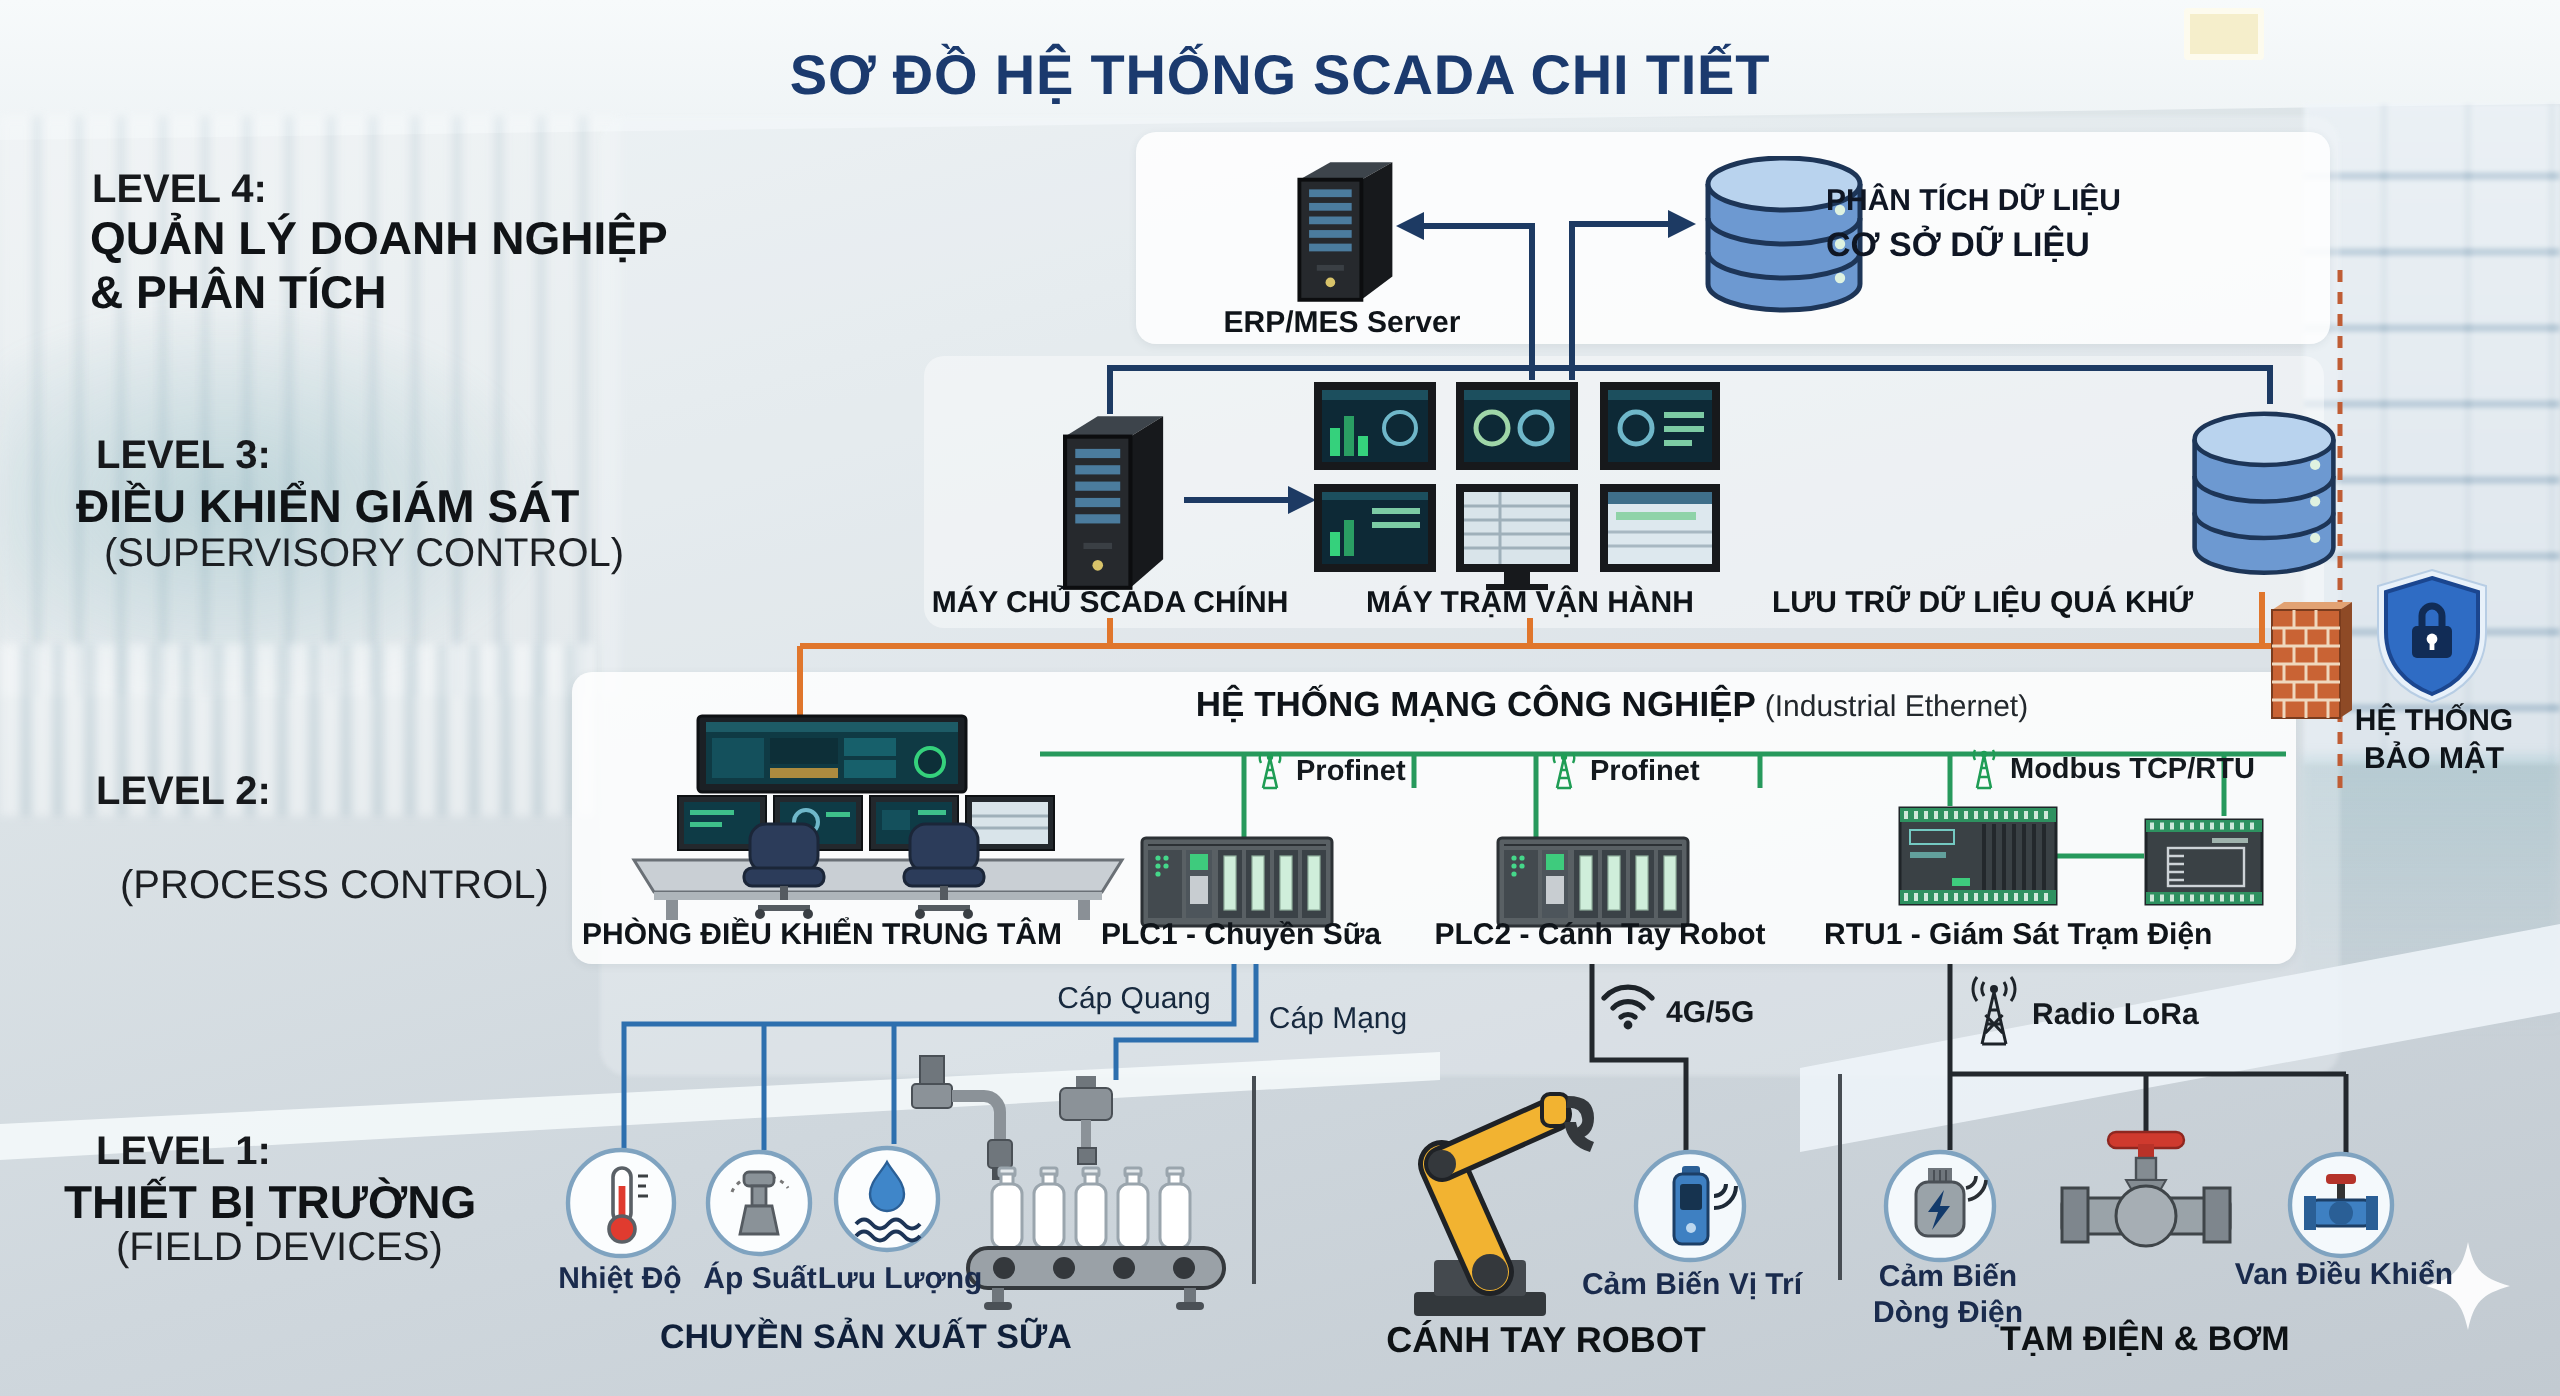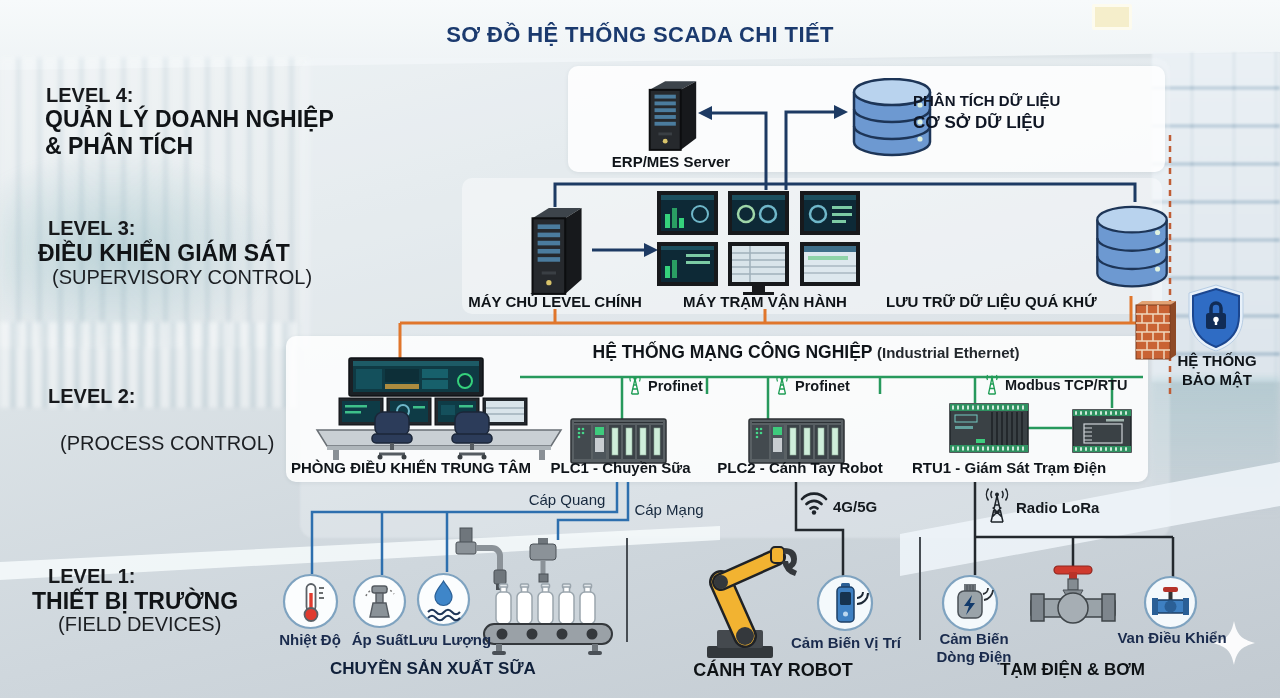--- a/index.html
+++ b/index.html
@@ -40,32 +40,32 @@
   .bg-ceillight{ left:1092px; top:4px; width:40px; height:26px; background:#f5eecb;
     border:3px solid #fdfbee; border-radius:2px; }
 
   
   .panel{ position:absolute; background:rgba(255,255,255,.84); border-radius:10px;
     box-shadow:0 1px 4px rgba(40,60,80,.08); }
   .panel-faint{ background:rgba(255,255,255,.42); box-shadow:none; }
 
   
   .t{ position:absolute; color:#101419; white-space:nowrap; }
-  .title{ font-size:22px; font-weight:800; color:#1b3a6e; text-align:center; letter-spacing:.4px; }
+  .title{ font-size:28px; font-weight:800; color:#1b3a6e; text-align:center; letter-spacing:.4px; }
   .lv-tag{ font-size:20px; font-weight:600; color:#17191c; }
   .lv-name{ font-size:23px; font-weight:800; color:#101316; }
   .lv-sub{ font-size:20px; font-weight:500; color:#1c1f23; }
   .dev{ font-size:15px; font-weight:700; text-align:center; color:#0f1419; }
   .big17{ font-size:17px; font-weight:800; color:#10203a; }
   .big18{ font-size:18px; font-weight:800; text-align:center; color:#0e1215; }
   .navy{ font-size:15px; font-weight:600; color:#1a2b4d; text-align:center; }
   .cable{ font-size:15px; font-weight:500; color:#17293e; text-align:center; }
   .blk{ font-size:15px; font-weight:600; color:#14191e; }
   .net-b{ font-size:17.5px; font-weight:800; color:#0f1419; }
-  .net-r{ font-size:15px; font-weight:700; color:#23282d;margin-top:28px; }
+  .net-r{ font-size:15px; font-weight:400; color:#23282d;margin-top:28px; }
   .ic{ position:absolute; }
   svg{ display:block; }
 </style>
 </head>
 <body>
 
 <div class="stage">
 
   <div class="bgp bg-top"></div>
   <div class="bgp bg-leftwin"></div>
@@ -516,21 +516,21 @@
   <div class="t lv-sub" style="left:60px;top:432px;">(PROCESS CONTROL)</div>
 
   <div class="t lv-tag" style="left:48px;top:565px;">LEVEL 1:</div>
   <div class="t lv-name" style="left:32px;top:588px;">THIẾT BỊ TRƯỜNG</div>
   <div class="t lv-sub" style="left:58px;top:613px;">(FIELD DEVICES)</div>
 
   <div class="t dev" style="left:596px;top:153px;width:150px;">ERP/MES Server</div>
   <div class="t" style="left:913px;top:92px;font-size:15px;font-weight:800;color:#0f1624;">PHÂN TÍCH DỮ LIỆU</div>
   <div class="t" style="left:913px;top:113px;font-size:17px;font-weight:800;color:#0f1624;">CƠ SỞ DỮ LIỆU</div>
 
-  <div class="t dev" style="left:462px;top:293px;width:186px;">MÁY CHỦ LEVEL CHÍNH</div>
+  <div class="t dev" style="left:462px;top:293px;width:186px;">MÁY CHỦ SCADA CHÍNH</div>
   <div class="t dev" style="left:672px;top:293px;width:186px;">MÁY TRẠM VẬN HÀNH</div>
   <div class="t dev" style="left:886px;top:293px;width:205px;">LƯU TRỮ DỮ LIỆU QUÁ KHỨ</div>
 
   <div class="t" style="left:456px;top:342px;width:700px;text-align:center;">
     <span class="net-b">HỆ THỐNG MẠNG CÔNG NGHIỆP</span>
     <span class="net-r">(Industrial Ethernet)</span>
   </div>
 
   <div class="t blk" style="left:648px;top:378px;font-size:14.5px;">Profinet</div>
   <div class="t blk" style="left:795px;top:378px;font-size:14.5px;">Profinet</div>

